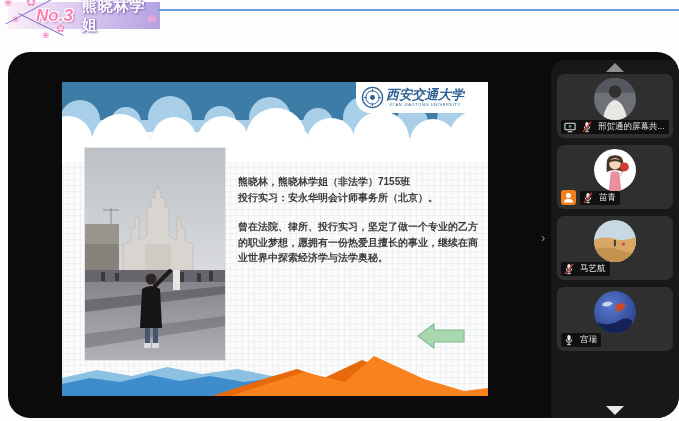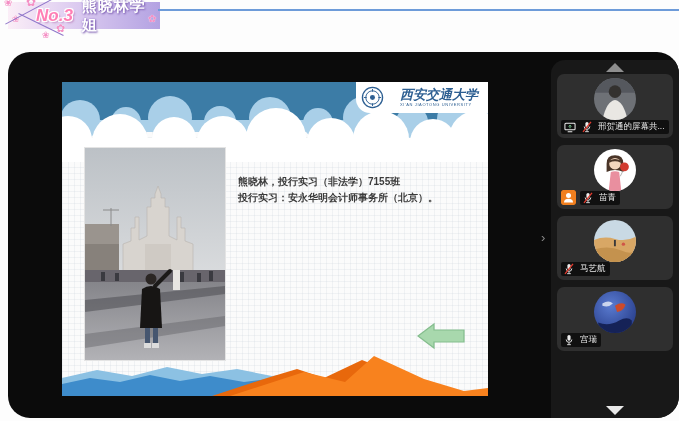--- a/index.html
+++ b/index.html
@@ -23,21 +23,21 @@
     background:#0b0b0b;border-radius:22px;overflow:hidden;}
   
   .slide{position:absolute;left:54px;top:30px;width:426px;height:314px;overflow:hidden;
     background:
       repeating-linear-gradient(0deg,rgba(180,192,204,.16) 0 1px,transparent 1px 6px),
       repeating-linear-gradient(90deg,rgba(180,192,204,.16) 0 1px,transparent 1px 6px),
       #fbfbfb;}
   .clouds{position:absolute;left:0;top:0;width:426px;height:80px;}
   .logo-patch{position:absolute;right:0;top:0;width:132px;height:31px;background:#fff;
     border-radius:0 0 0 14px;display:flex;align-items:center;padding-left:5px;box-sizing:border-box;}
-  .logo-text{margin-left:16px;line-height:1;}
+  .logo-text{margin-left:2px;line-height:1;text-align:center;}
   .logo-cn{font-family:"DejaVu Serif",serif;font-style:italic;font-weight:bold;
     font-size:13px;color:#2d5f92;white-space:nowrap;}
   .logo-en{font-size:4px;color:#2d5f92;letter-spacing:.6px;margin-top:2px;white-space:nowrap;}
   .photo{position:absolute;left:23px;top:66px;width:140px;height:212px;box-shadow:0 0 0 1px #e4e4e4;}
   .profile{position:absolute;left:176px;top:92px;width:242px;font-size:10px;line-height:1.55;
     color:#3b3b3b;font-weight:600;}
   .profile .para{margin-top:14px;}
   .arrow-left{position:absolute;left:354px;top:240px;width:50px;height:28px;}
   .waves{position:absolute;left:0;bottom:0;width:426px;height:48px;}
   
@@ -168,22 +168,23 @@
       <line x1="70" y1="138" x2="85" y2="123" stroke="#1c1a19" stroke-width="4" stroke-linecap="round"></line>
       <circle cx="66" cy="131" r="5.5" fill="#2b2624"></circle>
       <path d="M57,141 Q66,135 75,141 L77,180 L55,180 Z" fill="#171514"></path>
       <rect x="60" y="180" width="5" height="16" fill="#46566f"></rect>
       <rect x="68" y="180" width="5" height="16" fill="#46566f"></rect>
       <rect x="59" y="195" width="7" height="5" fill="#dcdcdc"></rect>
       <rect x="67" y="195" width="7" height="5" fill="#dcdcdc"></rect>
     </svg>
 
     <div class="profile">
-      <div>熊晓林，投行实习（非法学）7155班</div>
+      <div>熊晓林，熊晓林学姐（非法学）7155班</div>
       <div>投行实习：安永华明会计师事务所（北京）。</div>
+      <div class="para">曾在法院、律所、投行实习，坚定了做一个专业的乙方的职业梦想，愿拥有一份热爱且擅长的事业，继续在商业世界中探索经济学与法学奥秘。</div>
     </div>
 
     <svg class="arrow-left" viewBox="0 0 50 28">
       <polygon points="18,2 18,8 48,8 48,20 18,20 18,26 2,14" fill="#a8d8ad" stroke="#84bd8d" stroke-width="1.2"></polygon>
     </svg>
 
     <svg class="waves" viewBox="0 0 426 48">
       <polygon fill="#8cc1e3" points="0,30 35,22 70,28 105,19 140,26 175,21 210,28 240,24 265,33 265,48 0,48"></polygon>
       <polygon fill="#3e8ccb" points="0,36 28,30 58,34 88,27 118,33 148,28 182,34 214,30 248,38 262,48 0,48"></polygon>
       <polygon fill="#e8680c" points="150,48 205,30 235,21 262,30 300,12 338,27 378,40 410,45 420,48"></polygon>

